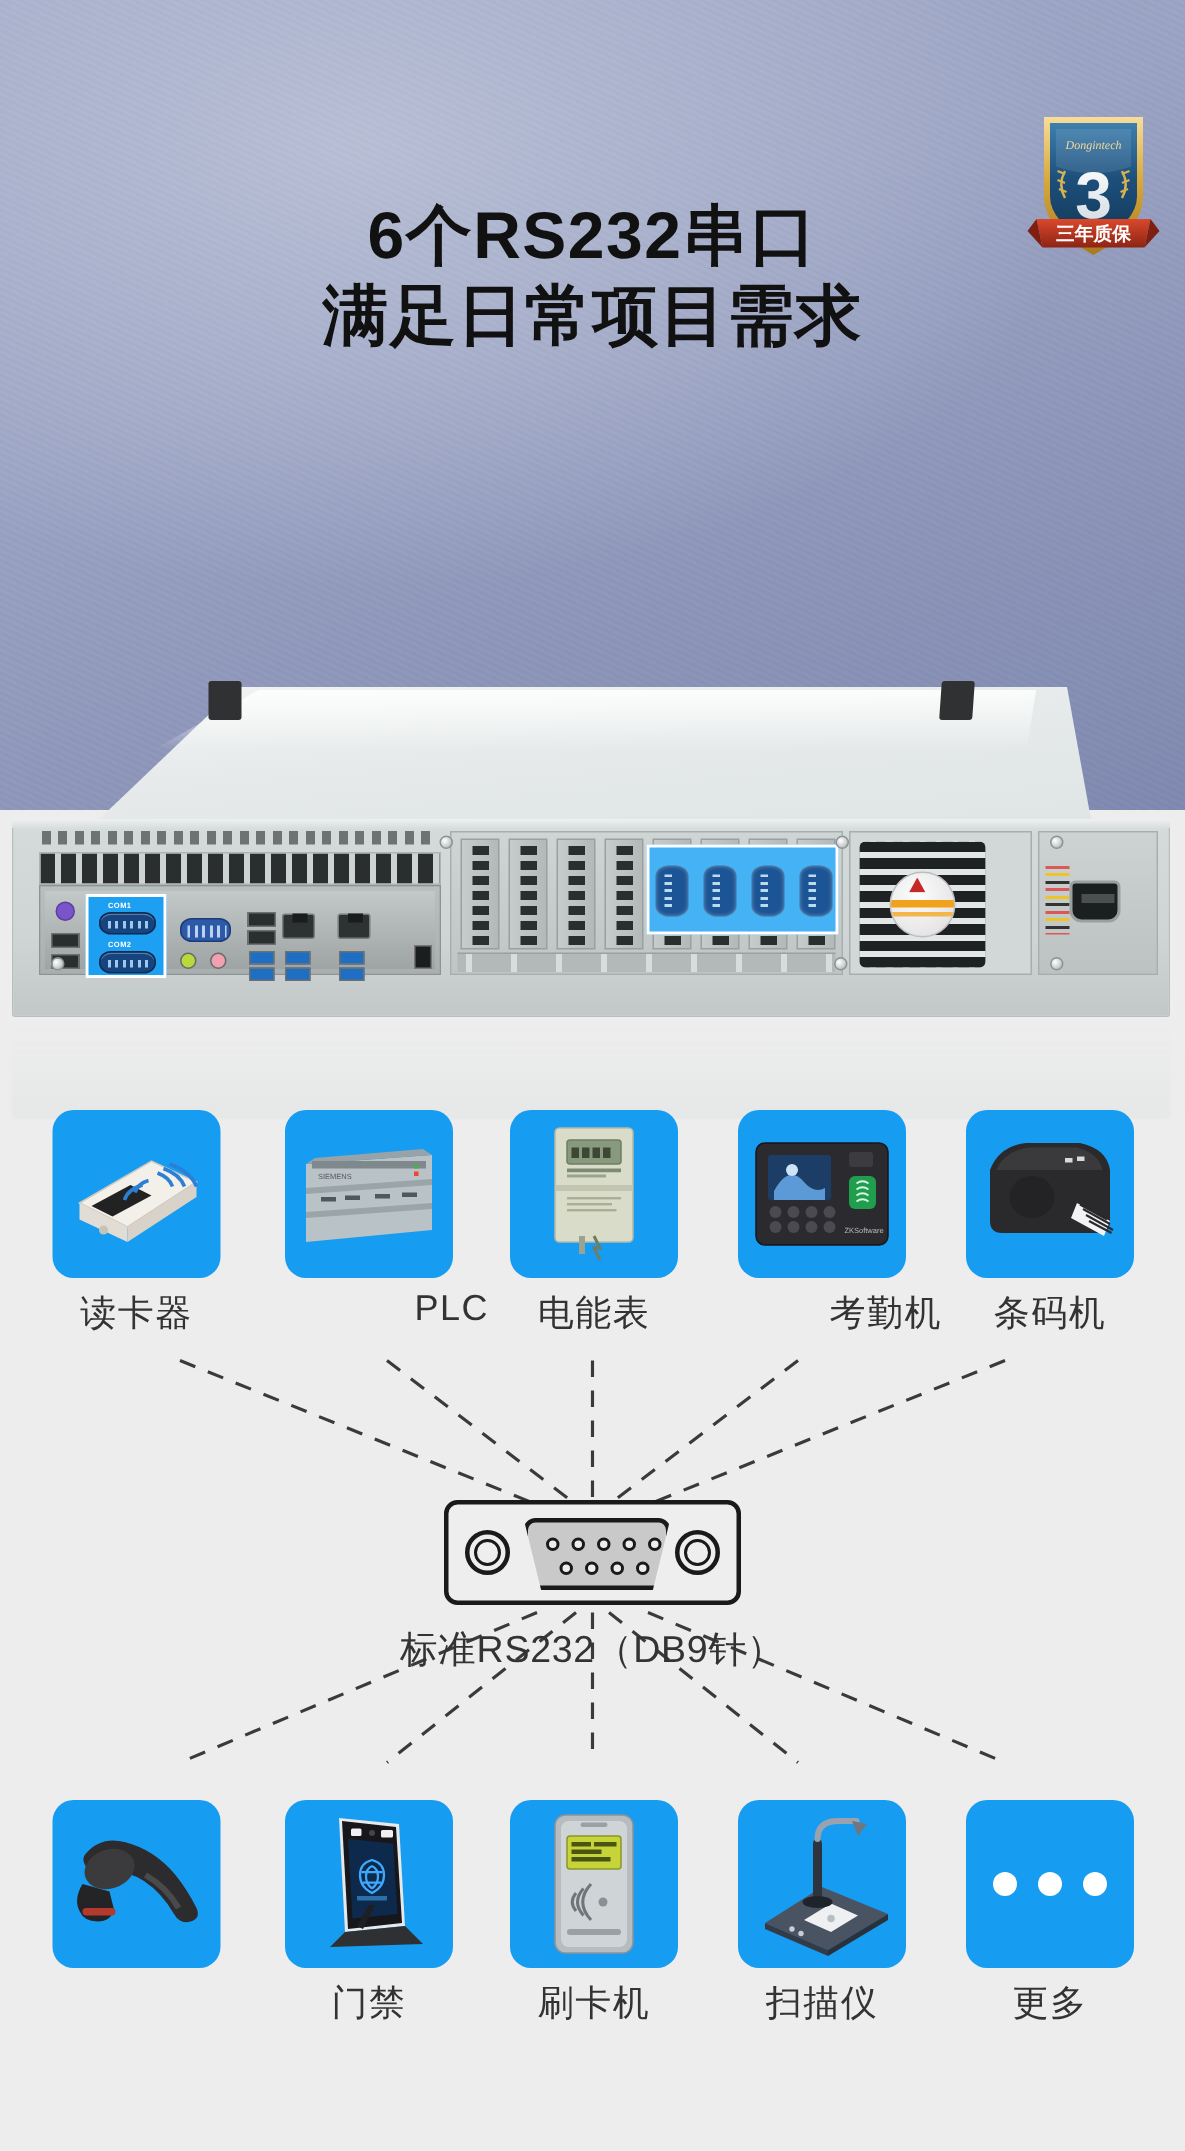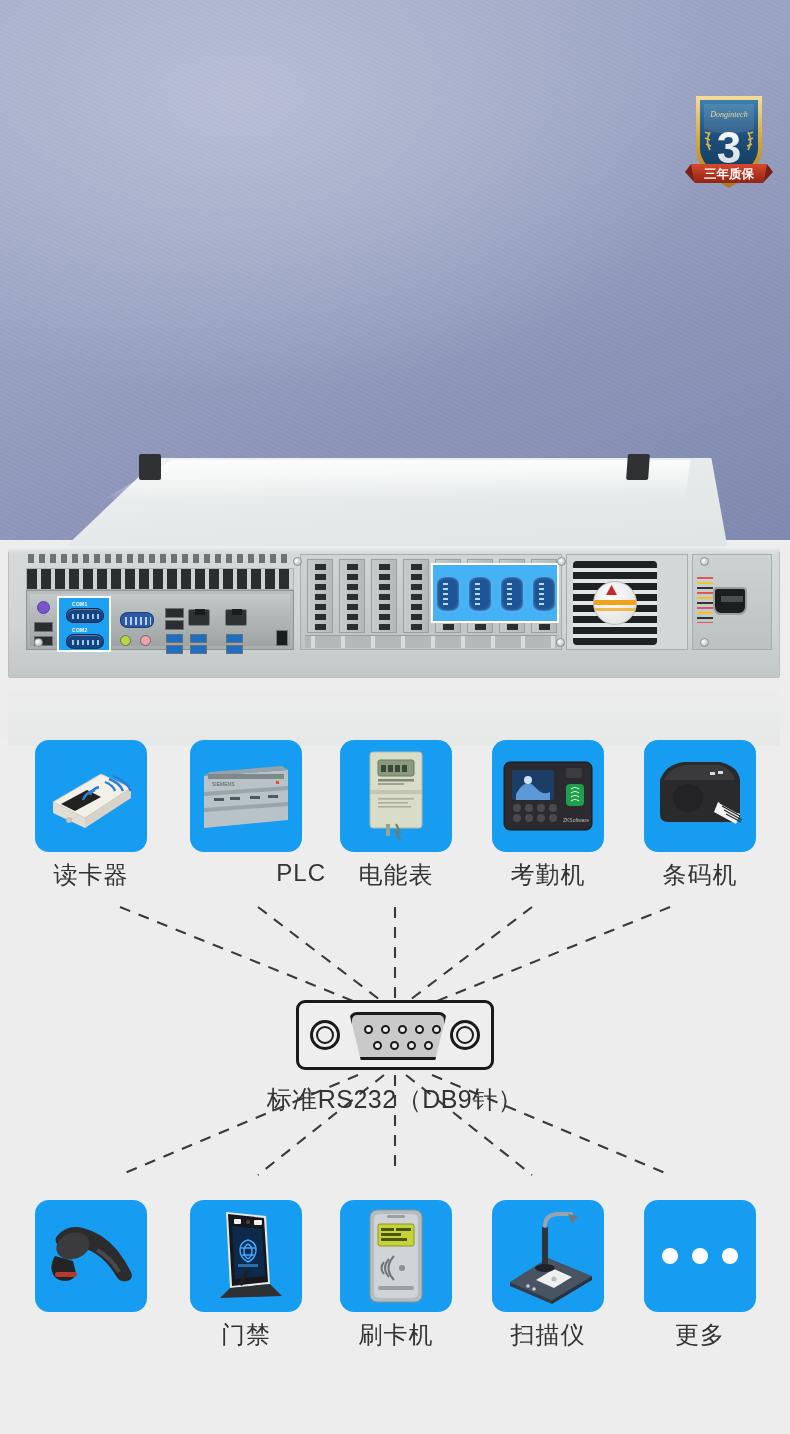--- a/index.html
+++ b/index.html
@@ -33,21 +33,21 @@
     font-family:"Liberation Sans","DejaVu Sans",sans-serif;
   }
   .title .l2{ display:block; }
   .subtitle{
     position:absolute; left:0; top:278px; width:790px;
     text-align:center; color:#1f1f1f;
     font-size:19.5px; line-height:29px; font-weight:400;
   }
 
   
-  .badge{ position:absolute; left:683px; top:84px; width:92px; height:112px; }
+  .badge{ position:absolute; left:683px; top:66px; width:92px; height:112px; }
   .badge svg{ display:block; }
 
   
   .serverwrap{
     position:absolute; left:0; top:440px; width:790px; height:300px;
   }
   
   .floor{
     position:absolute; left:0; top:100px; width:790px; height:200px;
     background:linear-gradient(180deg,#ededed 0%,#eeeeee 60%,#ececec 100%);
@@ -249,20 +249,24 @@
   }
 </style>
 </head>
 <body>
 
 <div id="page">
 
   <section class="hero">
     <div class="hero-noise"></div>
 
+    <h1 class="title">
+      <span>6个RS232串口</span>
+      <span class="l2">满足日常项目需求</span>
+    </h1>
 
 
     <div class="badge">
       <svg width="92" height="112" viewBox="0 0 92 112">
         <defs>
           <linearGradient id="gold" x1="0" y1="0" x2="0" y2="1">
             <stop offset="0%" stop-color="#f6dd9a"></stop>
               <stop offset="45%" stop-color="#d9a93c"></stop>
             <stop offset="100%" stop-color="#a9781f"></stop>
           </linearGradient>
@@ -545,21 +549,21 @@
             <path d="M80 70 l18 10"></path>
             <path d="M82 74 l15 8"></path>
             <path d="M76 63 l18 10"></path>
         </g>
       </svg>
     </div>
 
     <div class="tilelabel" style="left:11px;top:124px;font-family:Liberation Mono, monospace;">读卡器</div>
     <div class="tilelabel" style="left:166px;top:124px;text-align:right;">PLC</div>
     <div class="tilelabel" style="left:316px;top:124px;font-family:Liberation Serif, serif;">电能表</div>
-    <div class="tilelabel" style="left:468px;top:124px;">考勤机</div>
+    <div class="tilelabel" style="left:468px;top:124px;text-align:right;">考勤机</div>
     <div class="tilelabel" style="left:620px;top:124px;">条码机</div>
 
     <div class="conn">
       <div class="ear earL"></div>
       <div class="ear earR"></div>
       <div class="shell trap">
         <div class="pinrow" style="left:12px;top:10px;gap:8px;">
           <span class="pin"></span>
             <span class="pin"></span>
           <span class="pin"></span>

